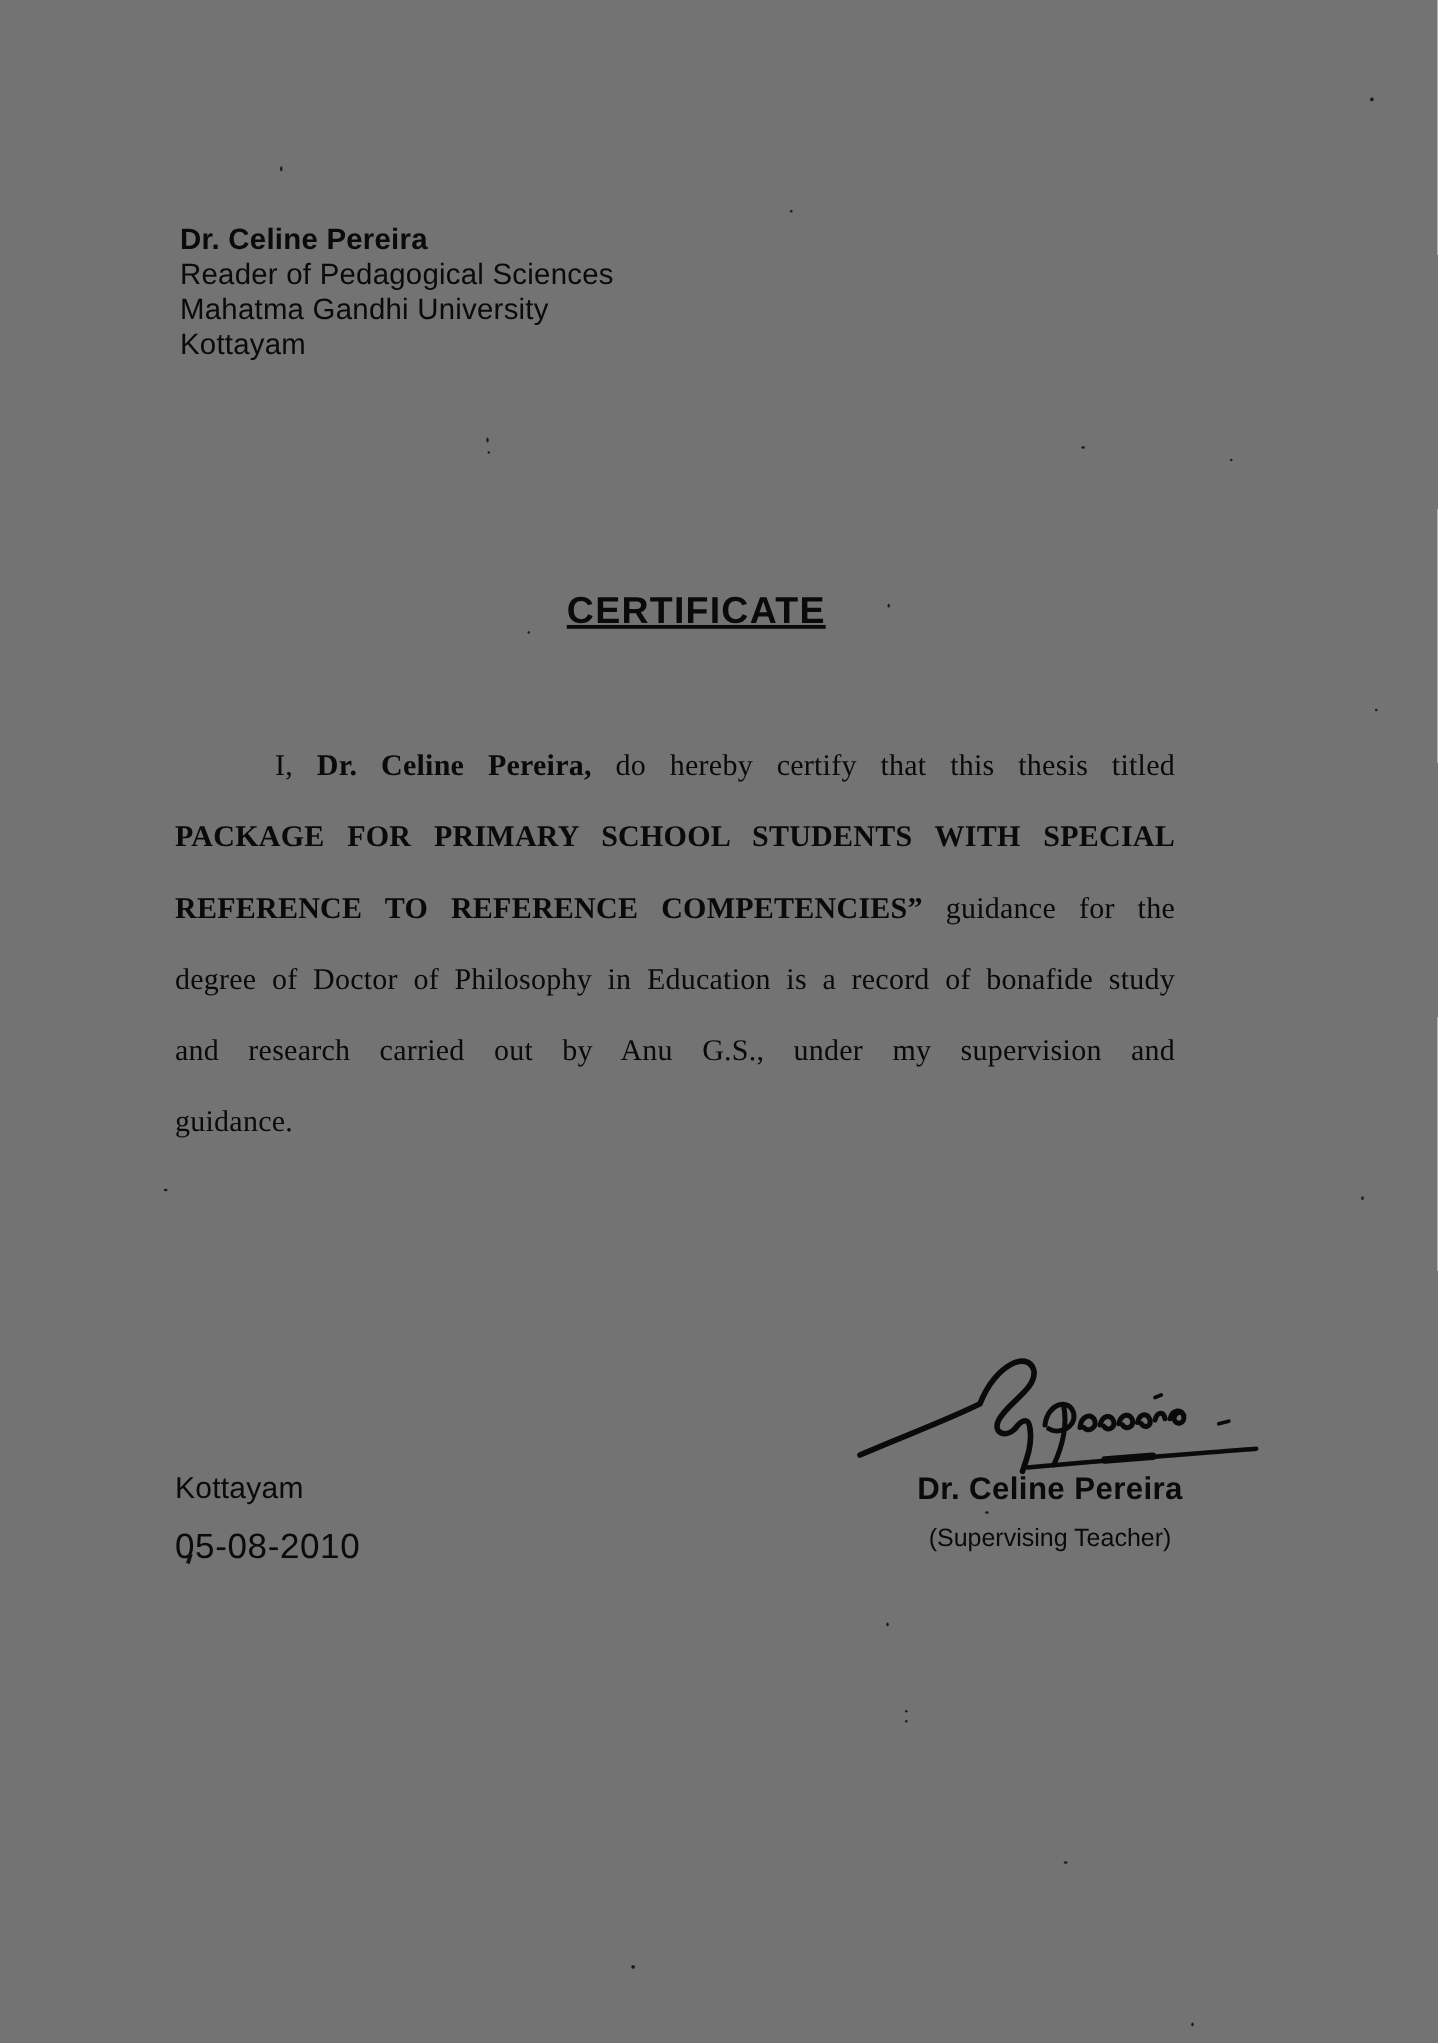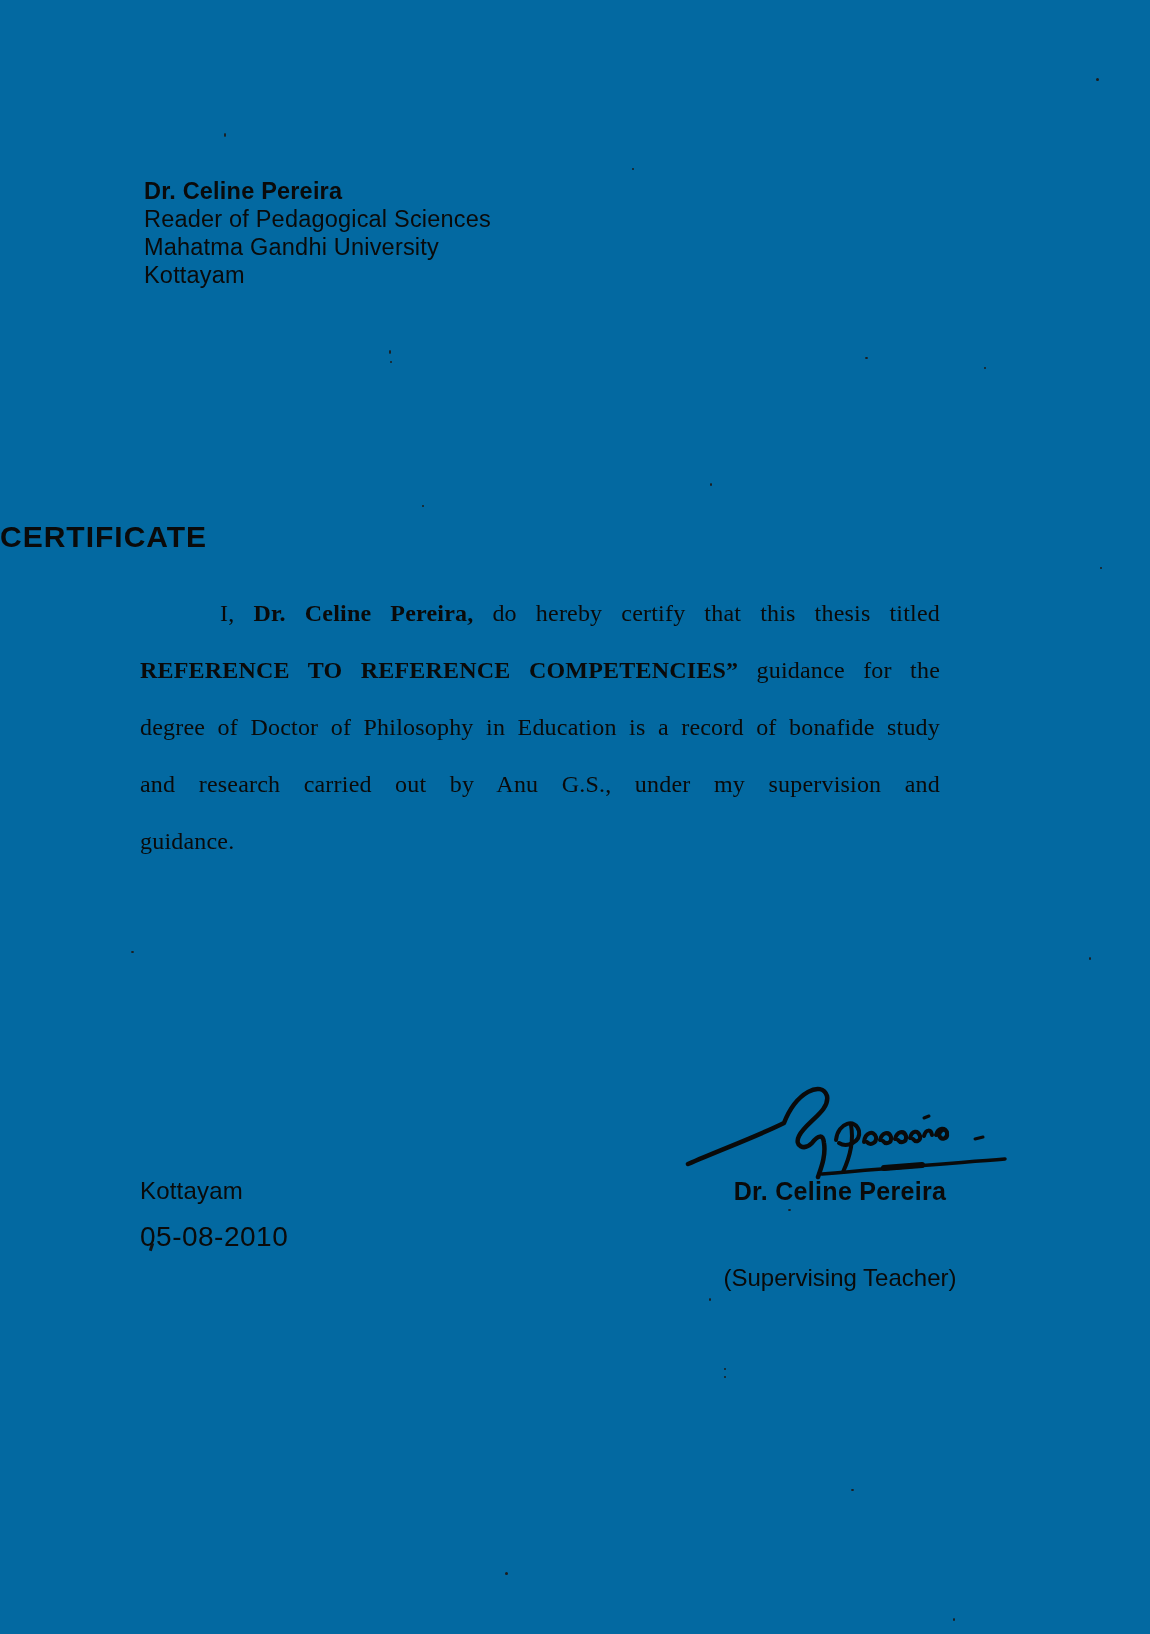--- a/index.html
+++ b/index.html
@@ -1,20 +1,20 @@
 <!DOCTYPE html>
 <html><head>
 <meta charset="utf-8">
 <style>
   html, body { margin: 0; padding: 0; background: #e8e8e8; }
   .page {
     position: relative;
     width: 1150px;
     height: 1634px;
-    background: #0369a1;
+    background: #737373;
     margin: 0 auto;
     overflow: hidden;
     font-family: "Liberation Sans", sans-serif;
     color: #0a0a0a;
   }
   .b { font-weight: bold; }
 
   
   .letterhead {
     position: absolute;
@@ -24,25 +24,27 @@
     line-height: 28px;
     letter-spacing: 0.2px;
     white-space: nowrap;
   }
   .letterhead .lh-name { font-weight: bold; }
 
   
   .doc-title {
     position: absolute;
     left: 0;
-    top: 520px;
+    top: 472px;
     width: 1114px;
+    text-align: center;
     font-size: 30px;
     font-weight: bold;
     letter-spacing: 1px;
+    text-decoration: underline;
   }
 
   
   .body-text {
     position: absolute;
     left: 140px;
     top: 585px;
     width: 800px;
     font-size: 24px;
     line-height: 57px;
@@ -69,22 +71,21 @@
     font-size: 25px;
     font-weight: bold;
     letter-spacing: 0.3px;
   }
   .sig-role {
     position: absolute;
     left: 620px;
     top: 1220px;
     width: 440px;
     text-align: center;
-    font-size: 24px;
-    margin-top: 44px;
+    font-size: 20px;
   }
 
   
   .place-line {
     position: absolute;
     left: 140px;
     top: 1177px;
     font-size: 24px;
     letter-spacing: 0.2px;
   }
@@ -121,20 +122,21 @@
     <div class="lh-name">Dr. Celine Pereira</div>
     <div>Reader of Pedagogical Sciences</div>
     <div>Mahatma Gandhi University</div>
     <div>Kottayam</div>
   </div>
 
   <div class="doc-title">CERTIFICATE</div>
 
   <div class="body-text">
     <div class="line just indent"><span>I, </span><span class="b">Dr. Celine Pereira,</span><span> do hereby certify that this thesis titled</span></div>
+    <div class="line just b">PACKAGE FOR PRIMARY SCHOOL STUDENTS WITH SPECIAL</div>
     <div class="line just"><span class="b">REFERENCE TO REFERENCE COMPETENCIES”</span><span> guidance for the</span></div>
     <div class="line just">degree of Doctor of Philosophy in Education is a record of bonafide study</div>
     <div class="line just">and research carried out by Anu G.S., under my supervision and</div>
     <div class="line">guidance.</div>
   </div>
 
   <svg class="sig-svg" width="340" height="105" viewBox="0 0 340 105" aria-hidden="true">
     <g fill="none" stroke="#0a0a0a" stroke-linecap="round" stroke-linejoin="round">
 
       <path stroke-width="4.5" d="M 16 86 C 48 72, 86 58, 112 45 C 124 14, 150 2, 155 18 C 158 33, 134 44, 127 58 C 122 68, 132 73, 140 65 C 146 57, 151 56, 152 65 C 154 78, 149 90, 146 99"></path>

